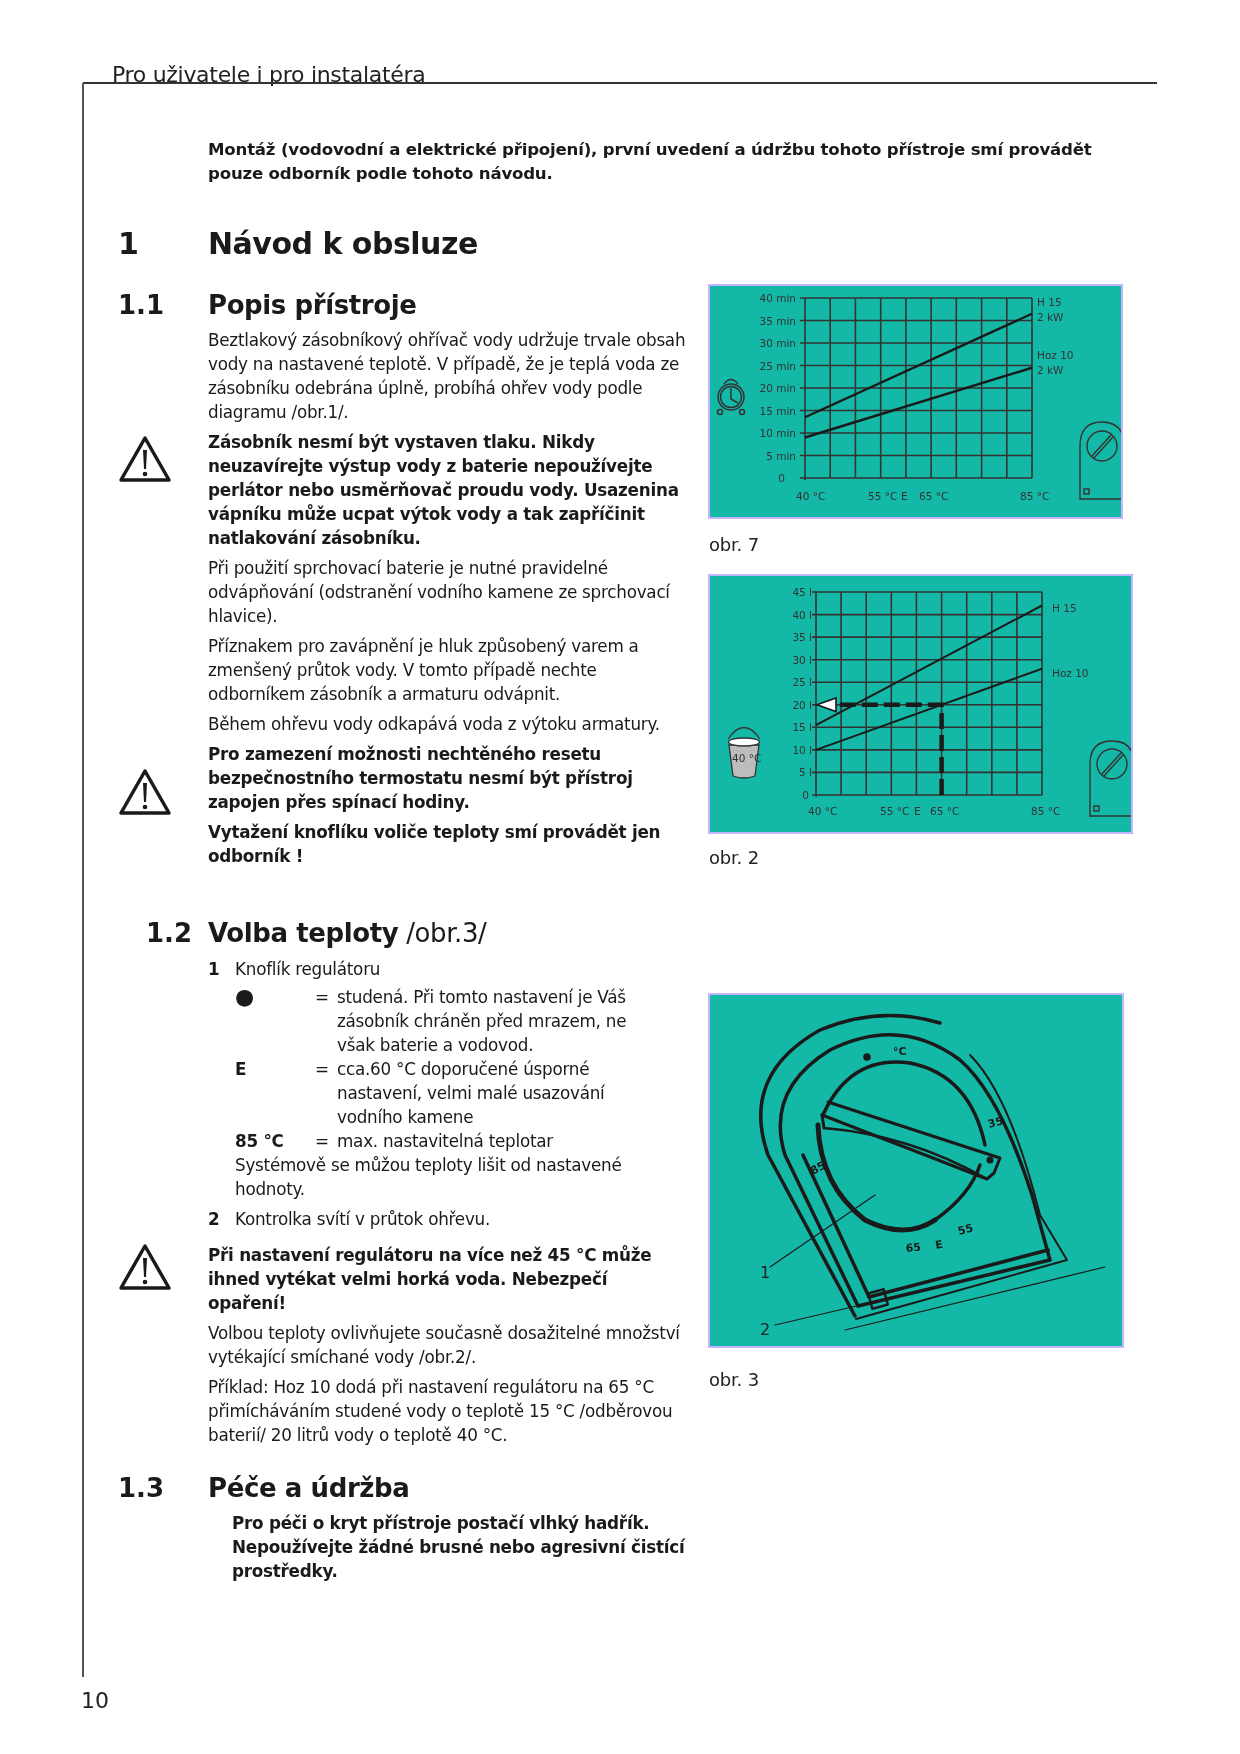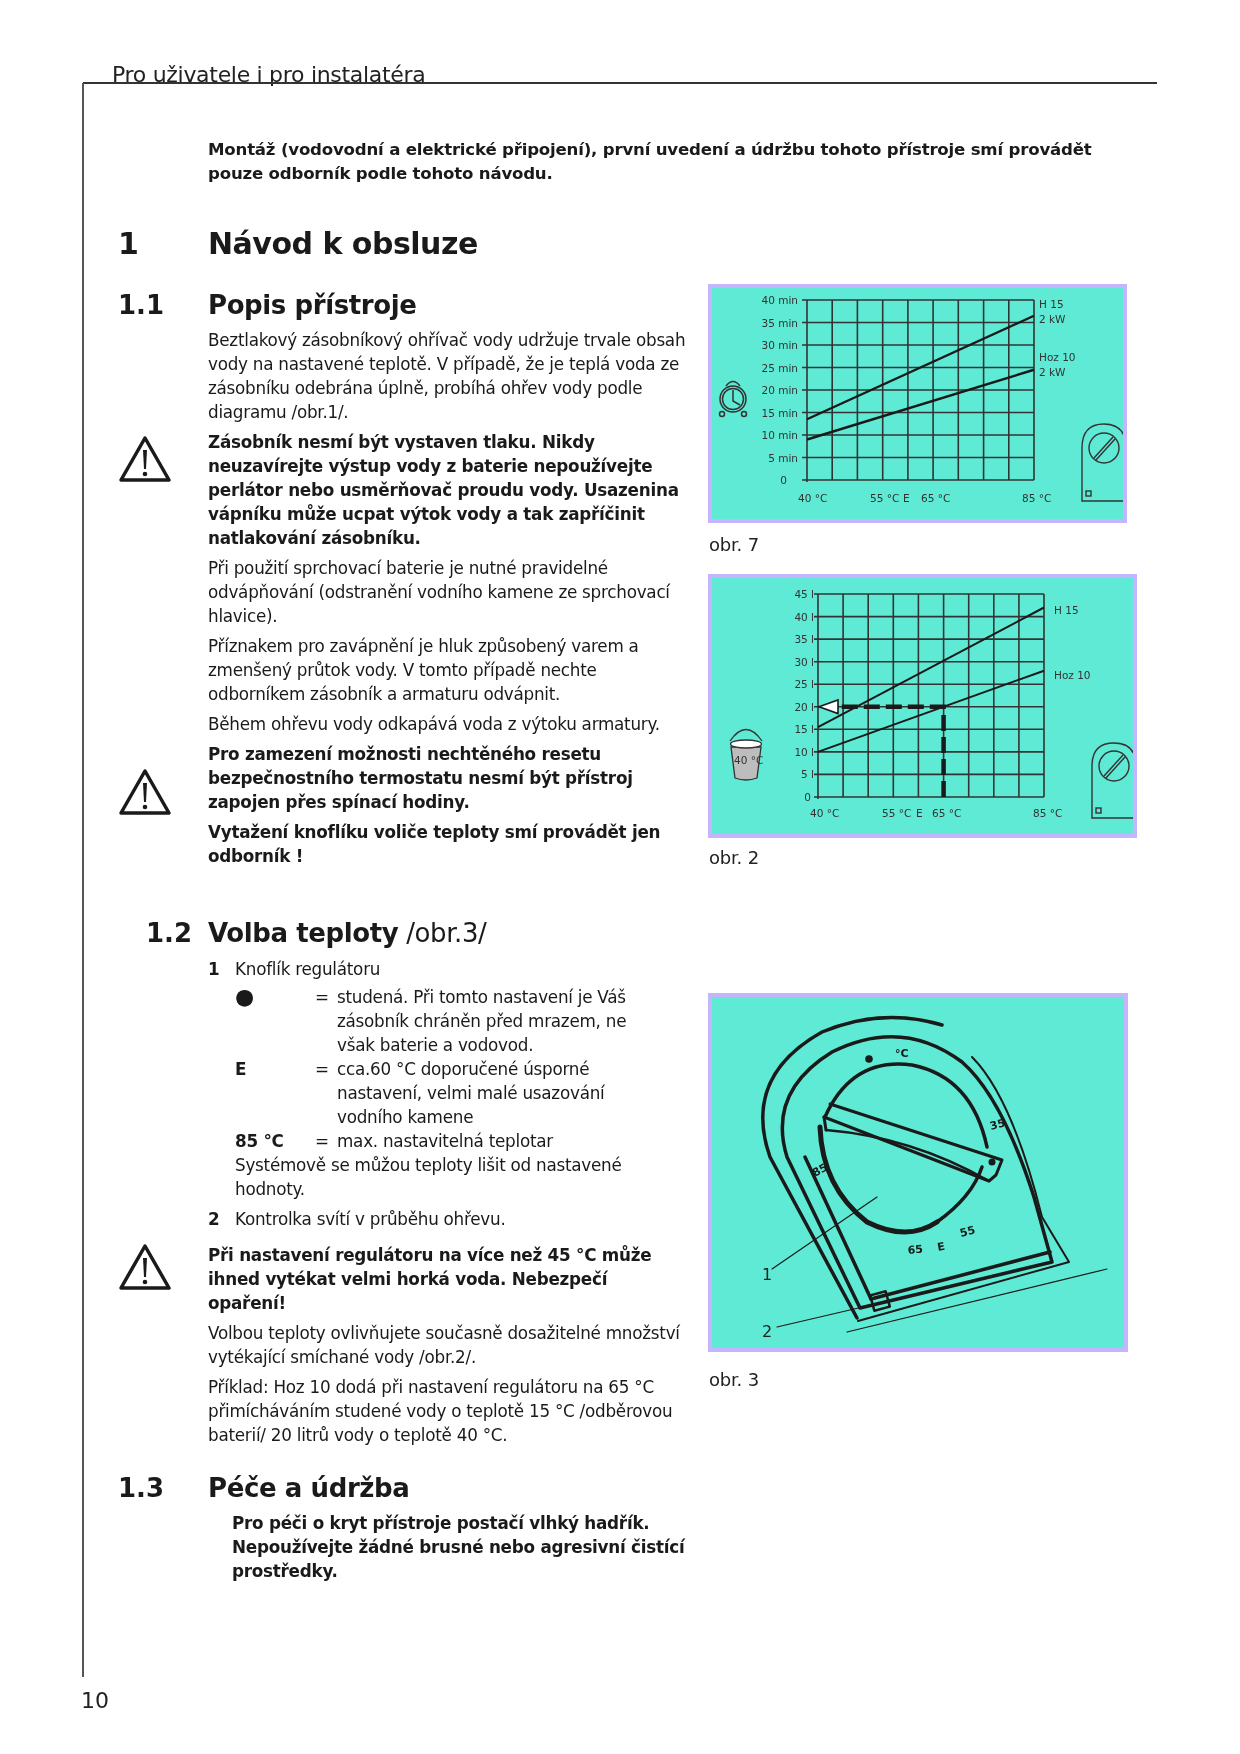--- a/index.html
+++ b/index.html
@@ -13,21 +13,21 @@
   .intro { left:208px; top:138px; width:930px; font-size:16.6px; font-weight:bold; line-height:24px; letter-spacing:-0.2px; }
   .h1num { left:118px; top:226px; font-size:30px; font-weight:bold; }
   .h1 { left:208px; top:226px; font-size:30px; font-weight:bold; letter-spacing:-0.5px; }
   .h2num { font-size:26px; font-weight:bold; left:118px; }
   .h2 { font-size:26px; font-weight:bold; left:208px; letter-spacing:-0.4px; }
   .h2 .thin { font-weight:normal; }
   .body { left:208px; width:480px; font-size:16.8px; line-height:24px; letter-spacing:-0.25px; }
   .body p { margin:0 0 6px 0; }
   .body p.b { font-weight:bold; }
   .warn { width:54px; height:48px; left:118px; }
-  .box { border:4px solid #c4b5fd; background:#5eead4; }
+  .box { border:2px solid #c4b5fd; background:#14b8a6; }
   .caption { font-size:18px; color:#222; letter-spacing:-0.2px; }
   .deflist { left:208px; width:480px; font-size:16.8px; line-height:24px; letter-spacing:-0.25px; }
   .row { display:flex; }
   .num { width:27px; font-weight:bold; }
   .key { width:80px; font-weight:bold; }
   .eq { width:22px; }
   .val { flex:1; }
   svg text { font-family:"DejaVu Sans", "Liberation Sans", sans-serif; }
 </style>
 </head>
@@ -94,21 +94,21 @@
     <span class="val" style="padding-right:20px;">cca.60 °C doporučené úsporné nastavení, velmi malé usazování vodního kamene</span>
   </div>
   <div class="row" style="padding-left:27px;">
     <span class="key">85 °C</span>
     <span class="eq">=</span>
     <span class="val">max. nastavitelná teplotar</span>
   </div>
   <div style="padding-left:27px; padding-right:20px;">Systémově se můžou teploty lišit od nastavené hodnoty.</div>
   <div class="row" style="margin-top:6px;">
     <span class="num">2</span>
-    <span>Kontrolka svítí v průběhu ohřevu.</span>
+    <span>Kontrolka svítí v průtok ohřevu.</span>
   </div>
 </div>
 
 <div class="abs body" style="top:1243px;">
   <p class="b">Při nastavení regulátoru na více než 45 °C může ihned vytékat velmi horká voda. Nebezpečí opaření!</p>
   <p>Volbou teploty ovlivňujete současně dosažitelné množství vytékající smíchané vody /obr.2/.</p>
   <p>Příklad: Hoz 10  dodá při nastavení regulátoru na 65 °C přimícháváním studené vody o teplotě 15 °C /odběrovou baterií/ 20 litrů vody o teplotě 40 °C.</p>
 </div>
 
 <div class="abs h2num" style="top:1473px;">1.3</div>

